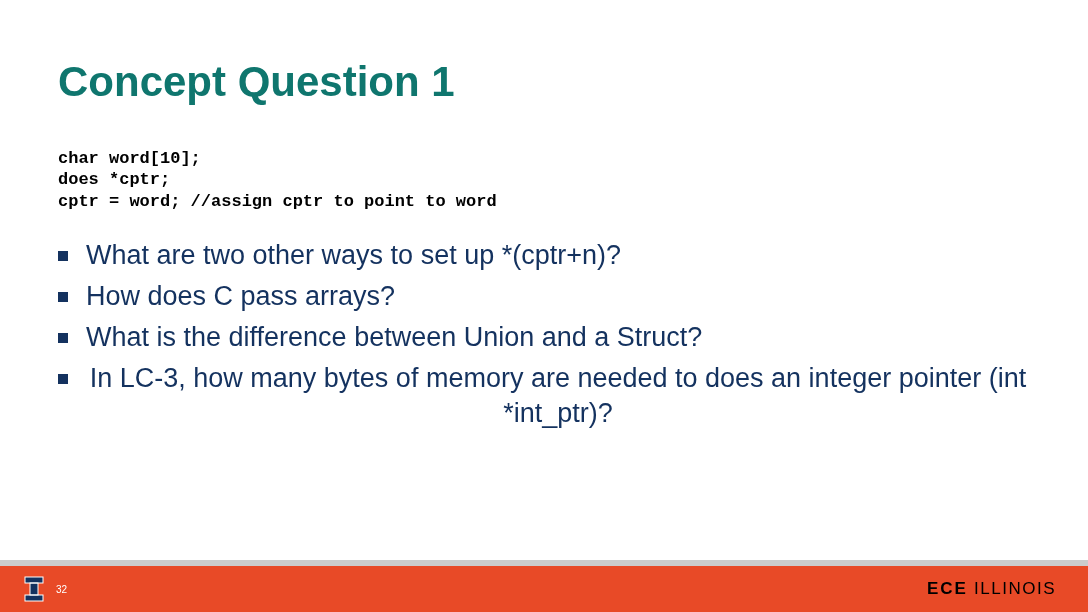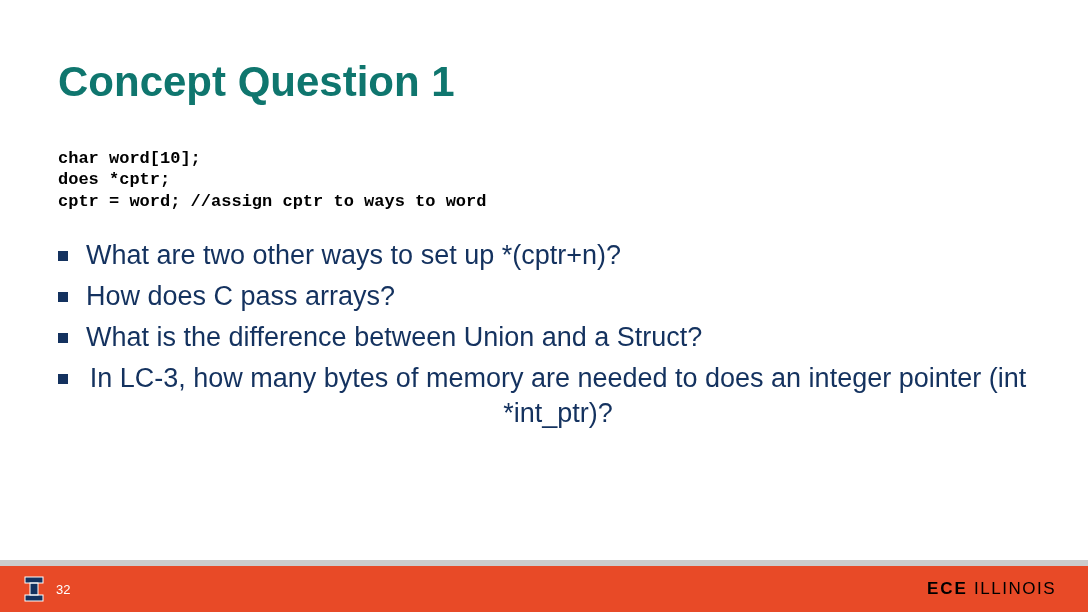--- a/index.html
+++ b/index.html
@@ -86,21 +86,21 @@
       height: 30px;
       position: relative;
       display: flex;
       align-items: center;
       justify-content: center;
     }
     .block-i svg {
       display: block;
     }
     .page-num {
-      font-size: 13px;
+      font-size: 10px;
       color: #ffffff;
       font-weight: 400;
     }
     .footer-right {
       color: #000000;
       font-size: 17px;
       letter-spacing: 1.5px;
       font-weight: 400;
     }
     .footer-right .ece {
@@ -118,21 +118,21 @@
   </style>
 </head>
 <body>
 
 <div class="slide">
 
   <h1 class="title">Concept Question 1</h1>
 
   <div class="code-block"><span>char word[10];</span>
 <span>does *cptr;</span>
-<span>cptr = word; //assign cptr to ways to word</span></div>
+<span>cptr = word; //assign cptr to point to word</span></div>
 
   <div class="bullets">
     <div class="bullet">
       <div class="bullet-marker"></div>
       <div class="bullet-text">What are two other ways to set up *(cptr+n)?</div>
     </div>
     <div class="bullet">
       <div class="bullet-marker"></div>
       <div class="bullet-text">How does C pass arrays?</div>
     </div>

